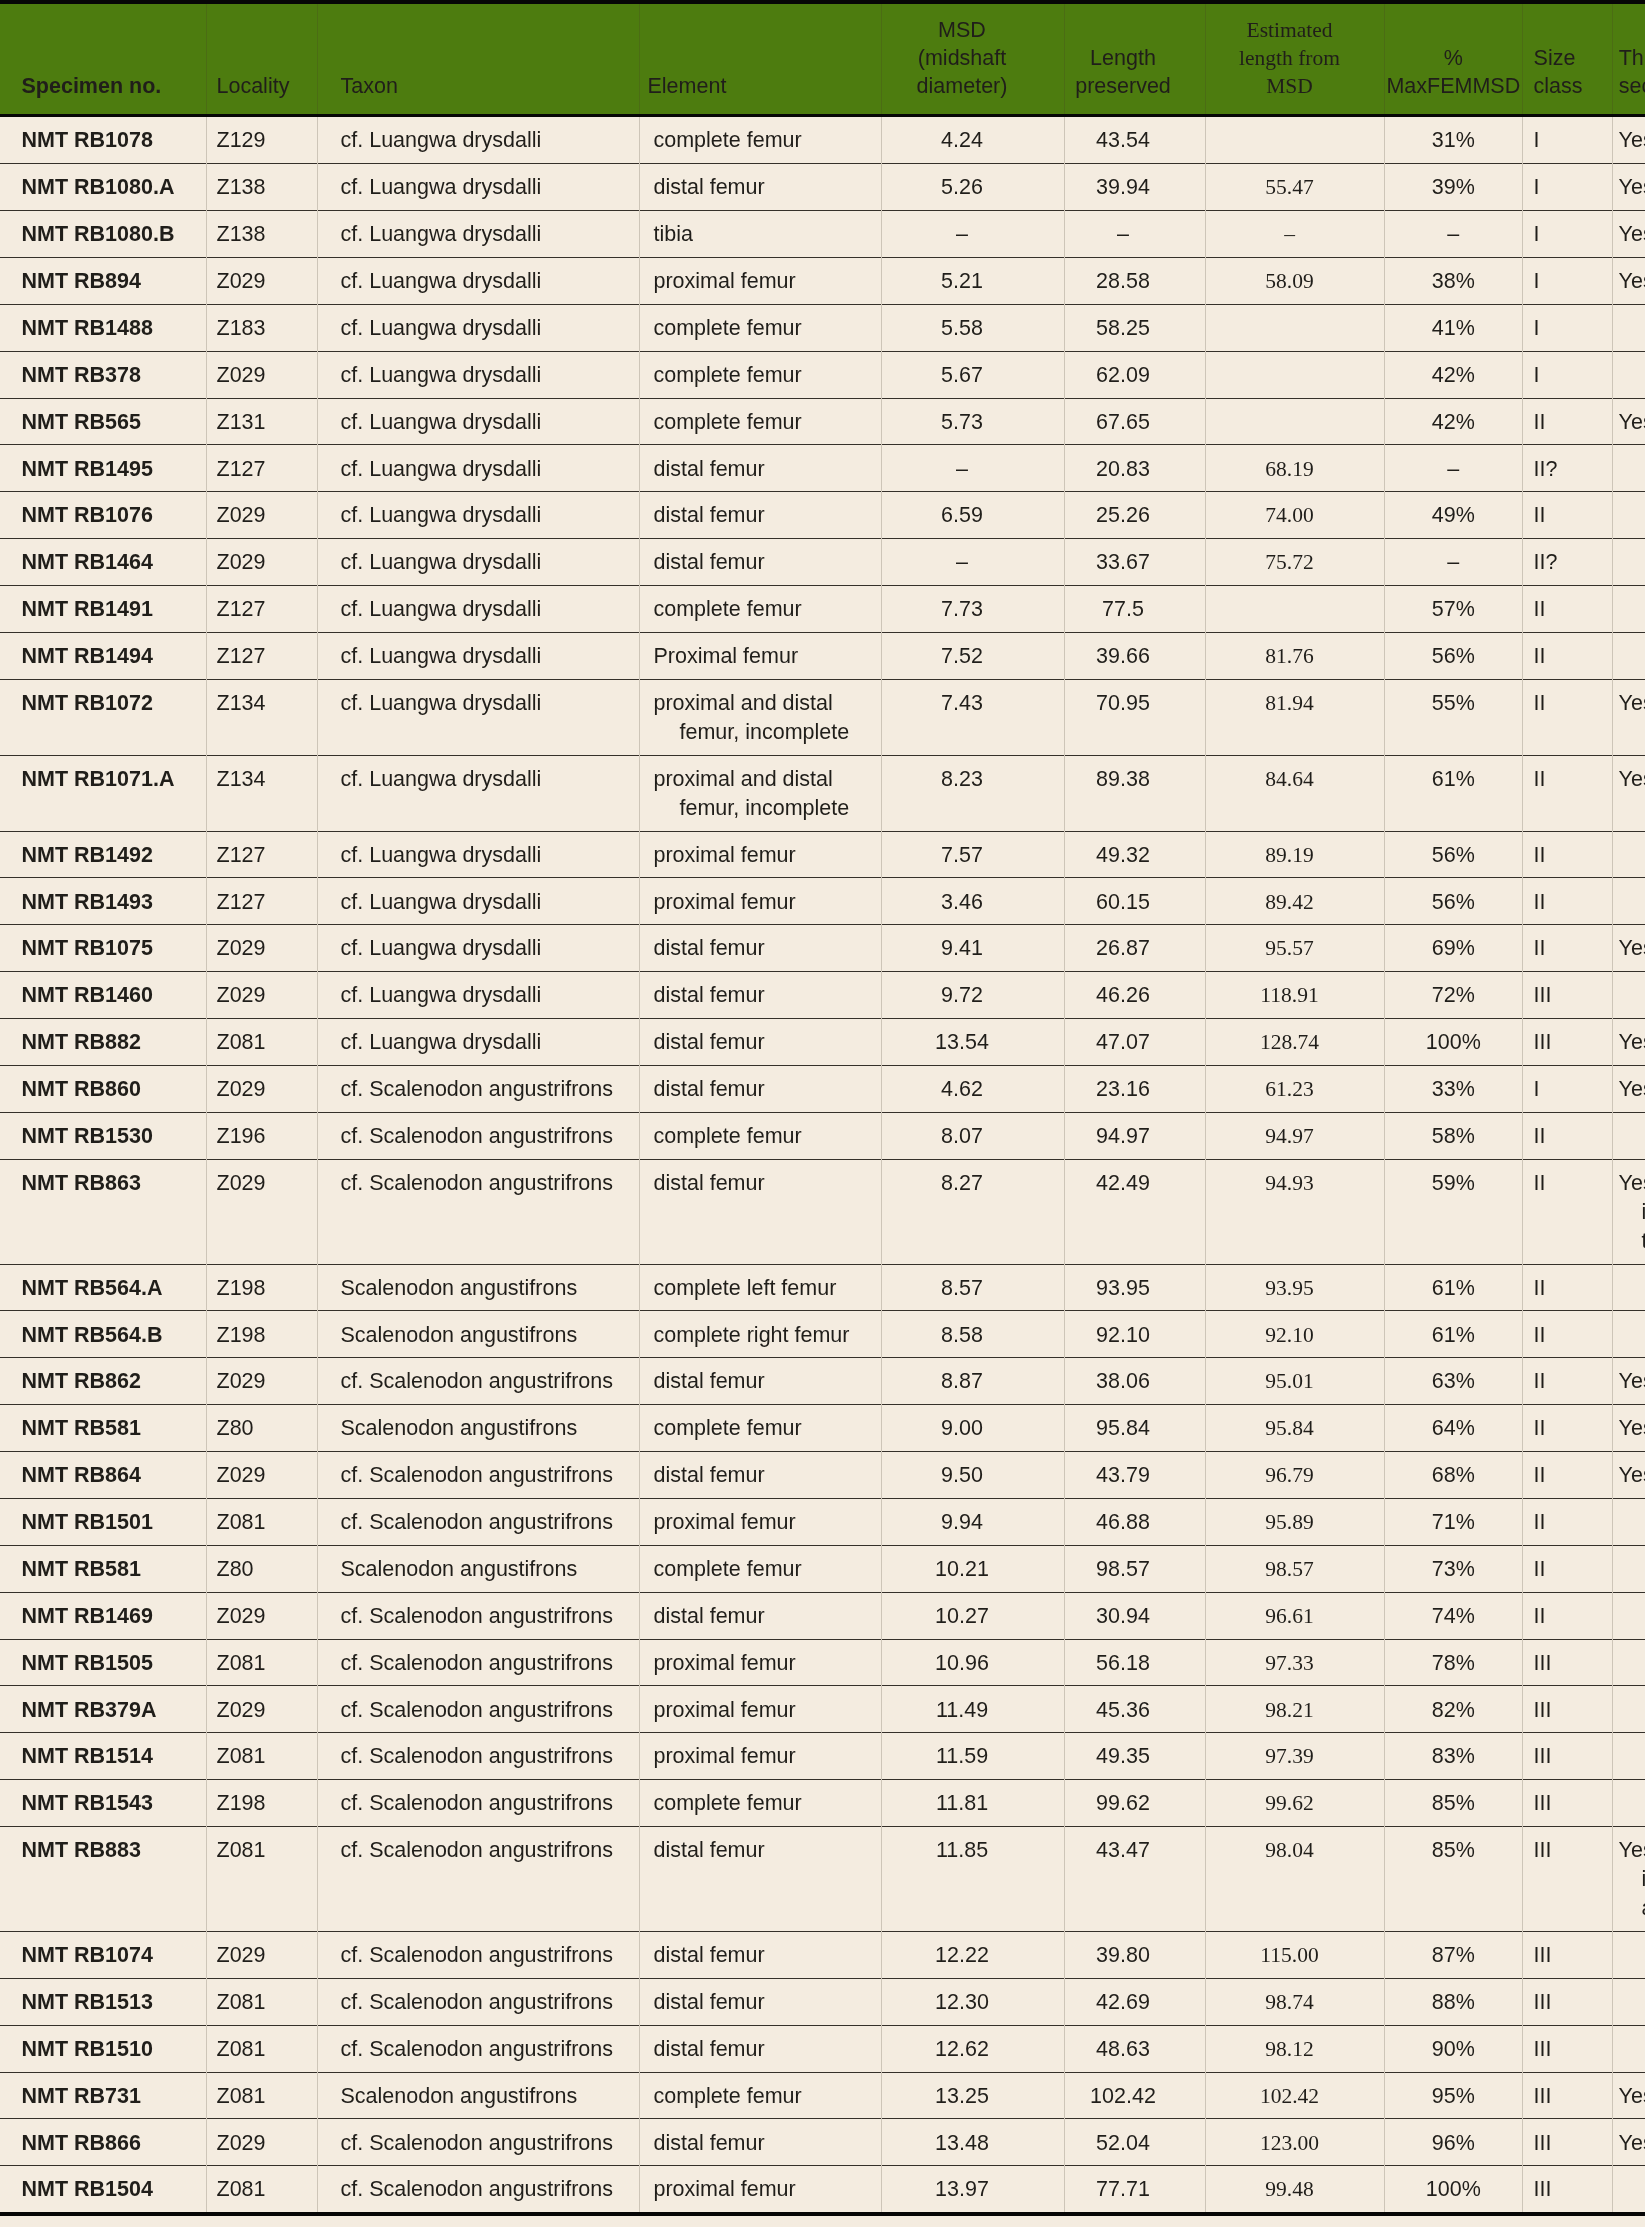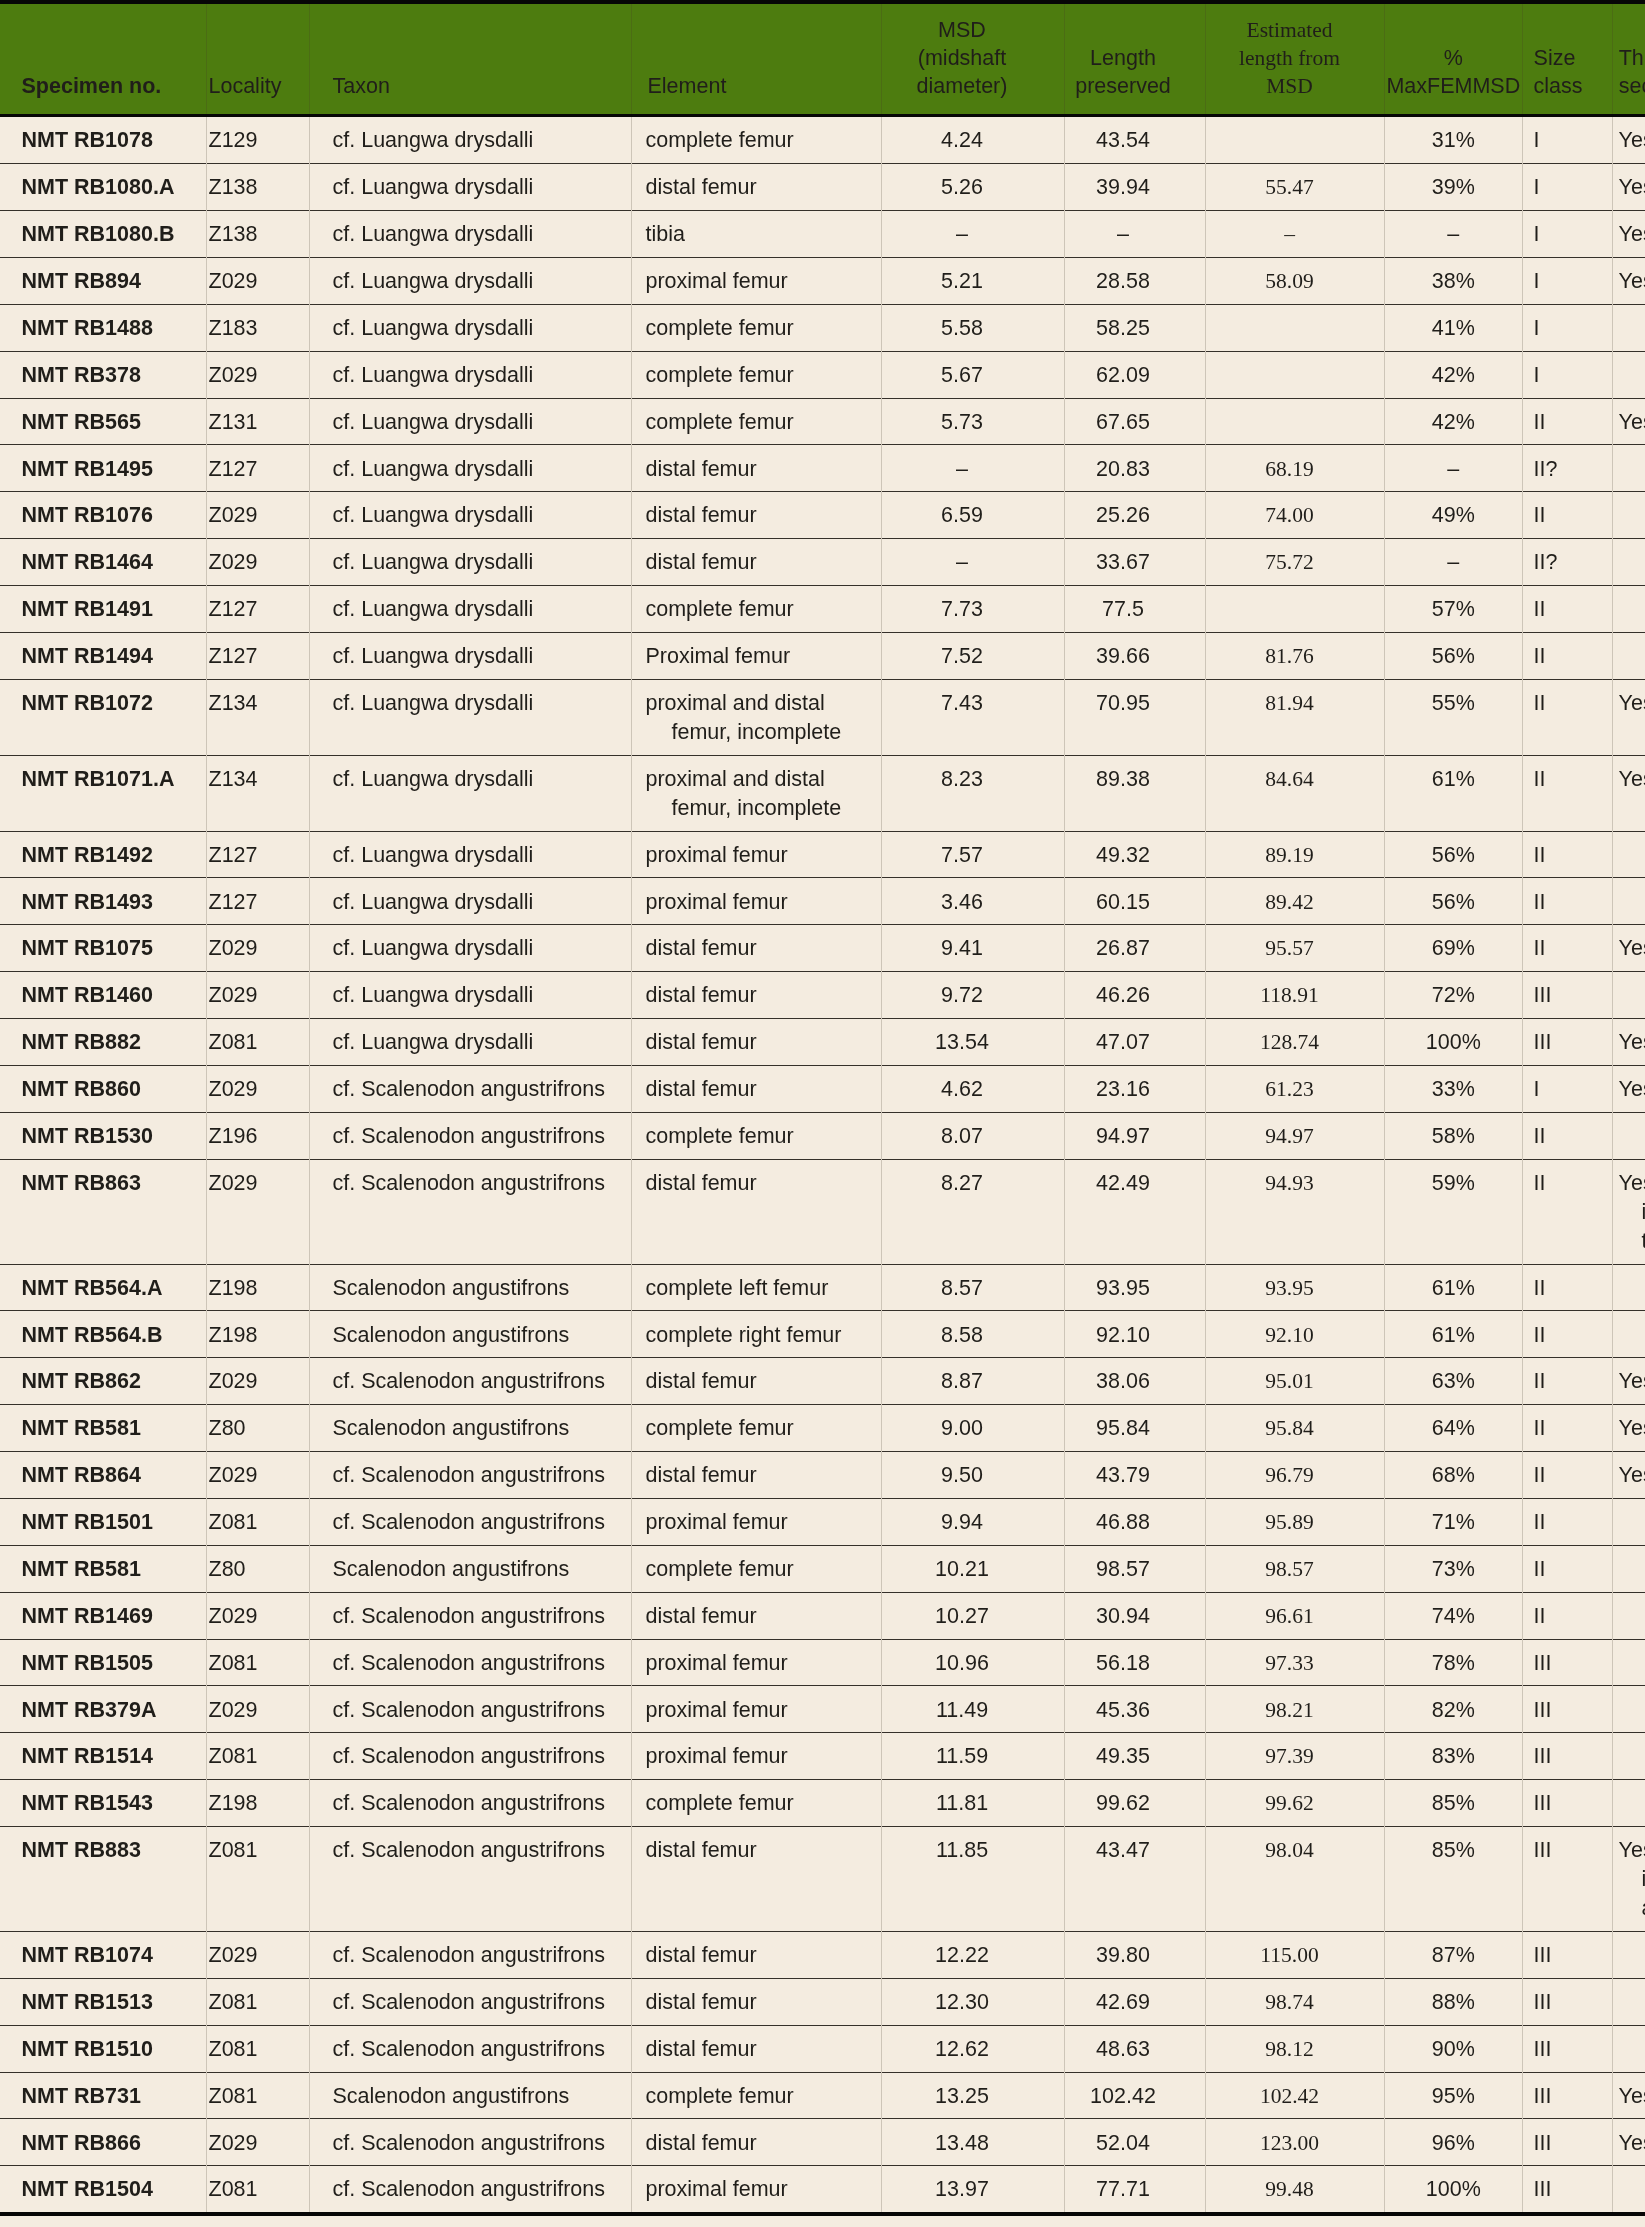--- a/index.html
+++ b/index.html
@@ -39,24 +39,24 @@
     border-top:1.5px solid #35302a;
   }
   th:not(:first-child),td:not(:first-child){
     border-left:0.8px solid rgba(70,58,40,0.22);
   }
   .al-left{text-align:left;}
   .al-center{text-align:center;}
   .species{}
   
   .col-specimen{width:184px;padding-left:21.5px;font-weight:bold;}
-  .col-locality{width:100px;padding-left:2px;margin-left:9px;}
+  .col-locality{width:100px;padding-left:10px;margin-left:9px;}
   .col-taxon{width:298px;padding-left:23px;}
   .col-element{width:233px;}
-  thead .col-element{padding-left:16px;}
+  thead .col-element{padding-left:8px;}
   tbody .col-element{padding-left:40px;text-indent:-26px;}
   .col-msd{width:161px;padding-right:21.5px;}
   .col-length_preserved{width:116px;padding-right:24px;}
   .col-est_length{width:167px;padding-right:10.8px;font-family:Liberation Serif, serif;}
   .col-pct{width:137px;}
   .col-size_class{width:78px;padding-left:10.8px;}
   .col-thin{width:171px;}
   thead .col-thin{padding-left:6.1px;}
   tbody .col-thin{padding-left:29px;text-indent:-23px;}
 </style>

